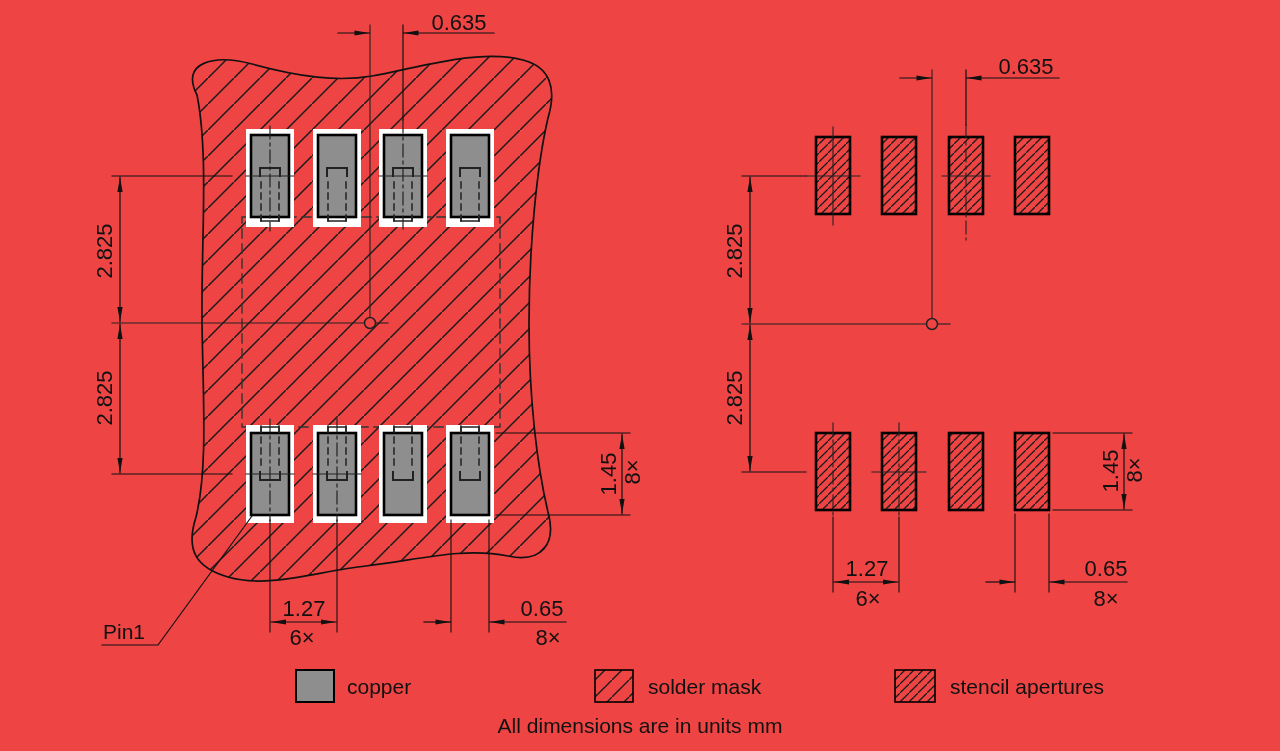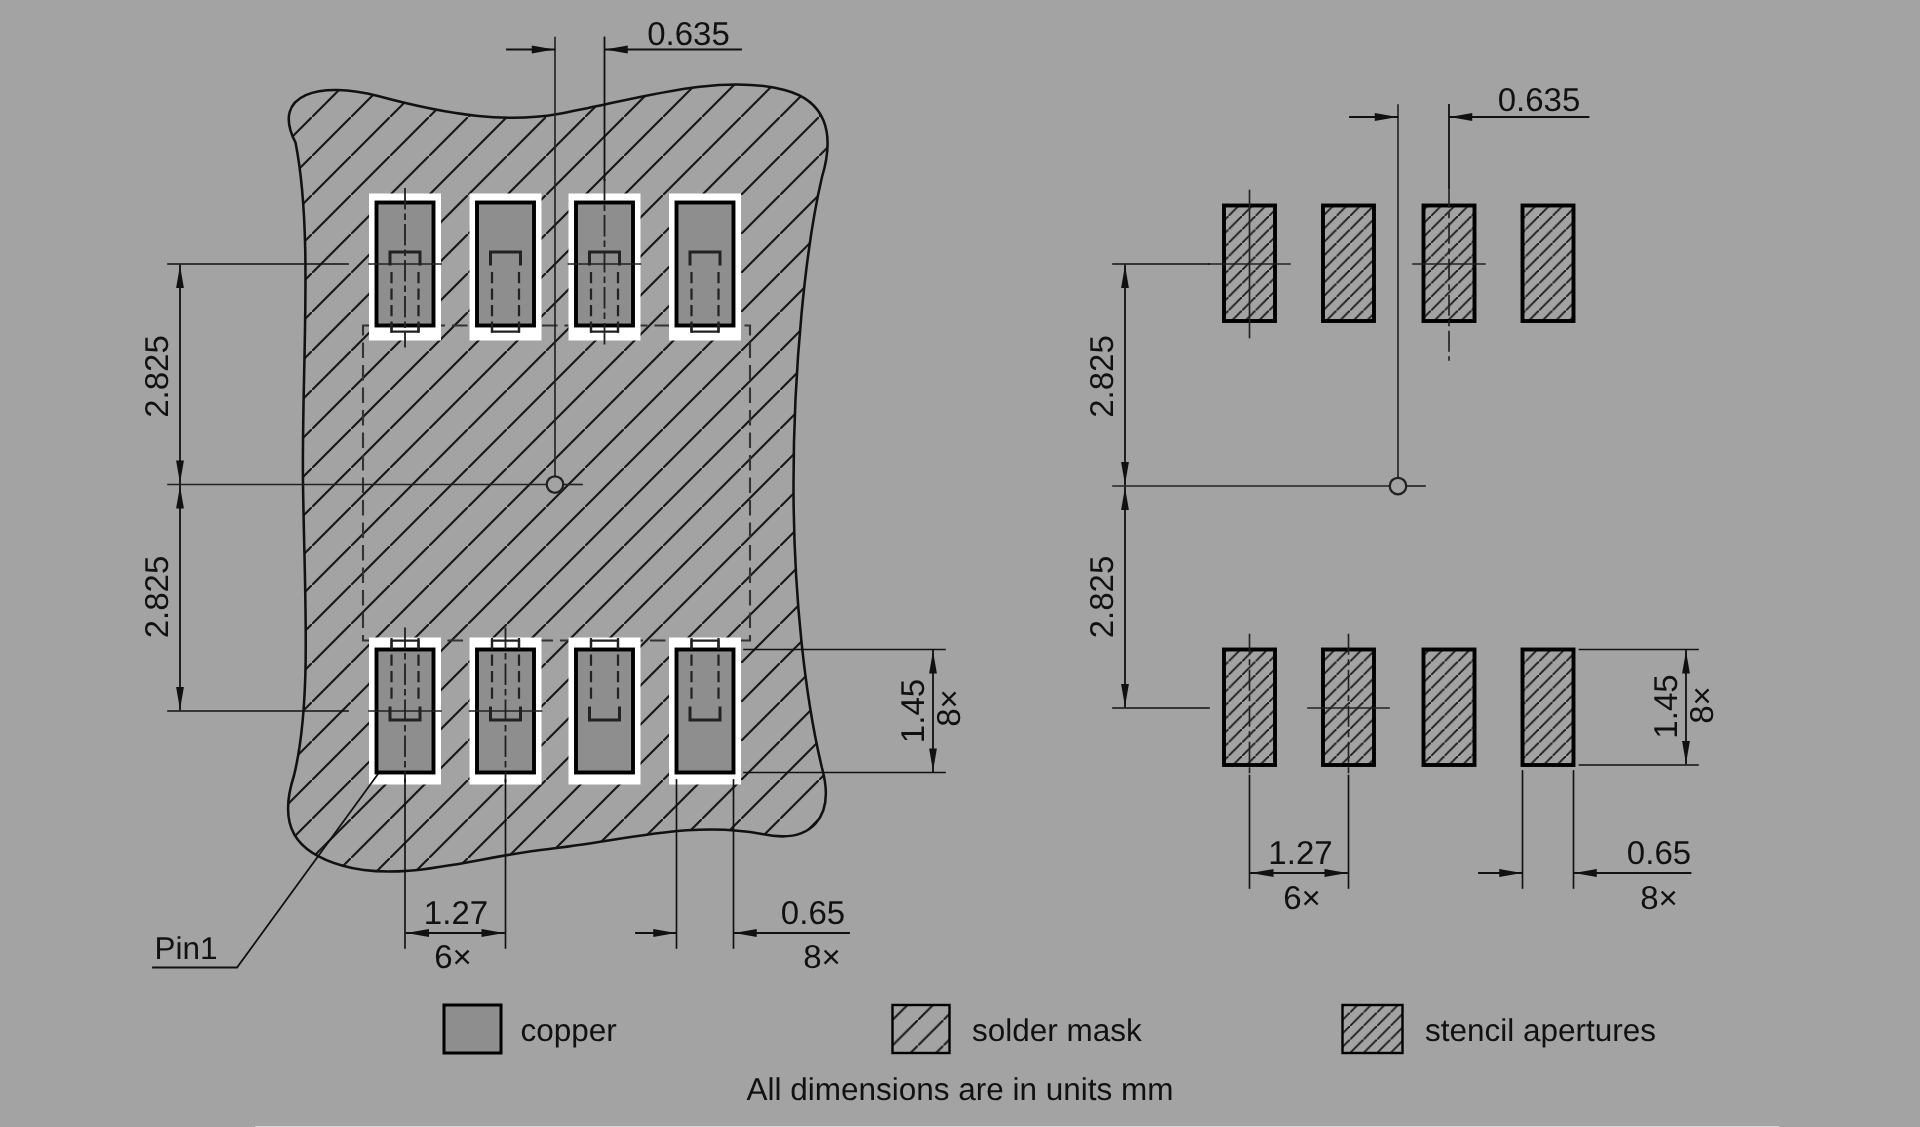--- a/index.html
+++ b/index.html
@@ -1,16 +1,16 @@
 <!DOCTYPE html>
 <html><head>
 <meta charset="utf-8">
 <style>
   html,body{margin:0;padding:0;background:#ffffff;}
-  .canvas{position:relative;width:1280px;height:751px;background:#a3a3a3;overflow:hidden;}
+  .canvas{position:relative;width:1280px;height:751px;background:#ef4444;overflow:hidden;}
   svg{display:block;}
   svg text{font-family:"Liberation Sans","DejaVu Sans",sans-serif;fill:#111;}
   .dimtxt{font-size:22px;}
   .lbltxt{font-size:21px;}
 </style>
 </head>
 <body>
 
 <div class="canvas">
 <svg width="1280" height="751" viewBox="0 0 1280 751">

